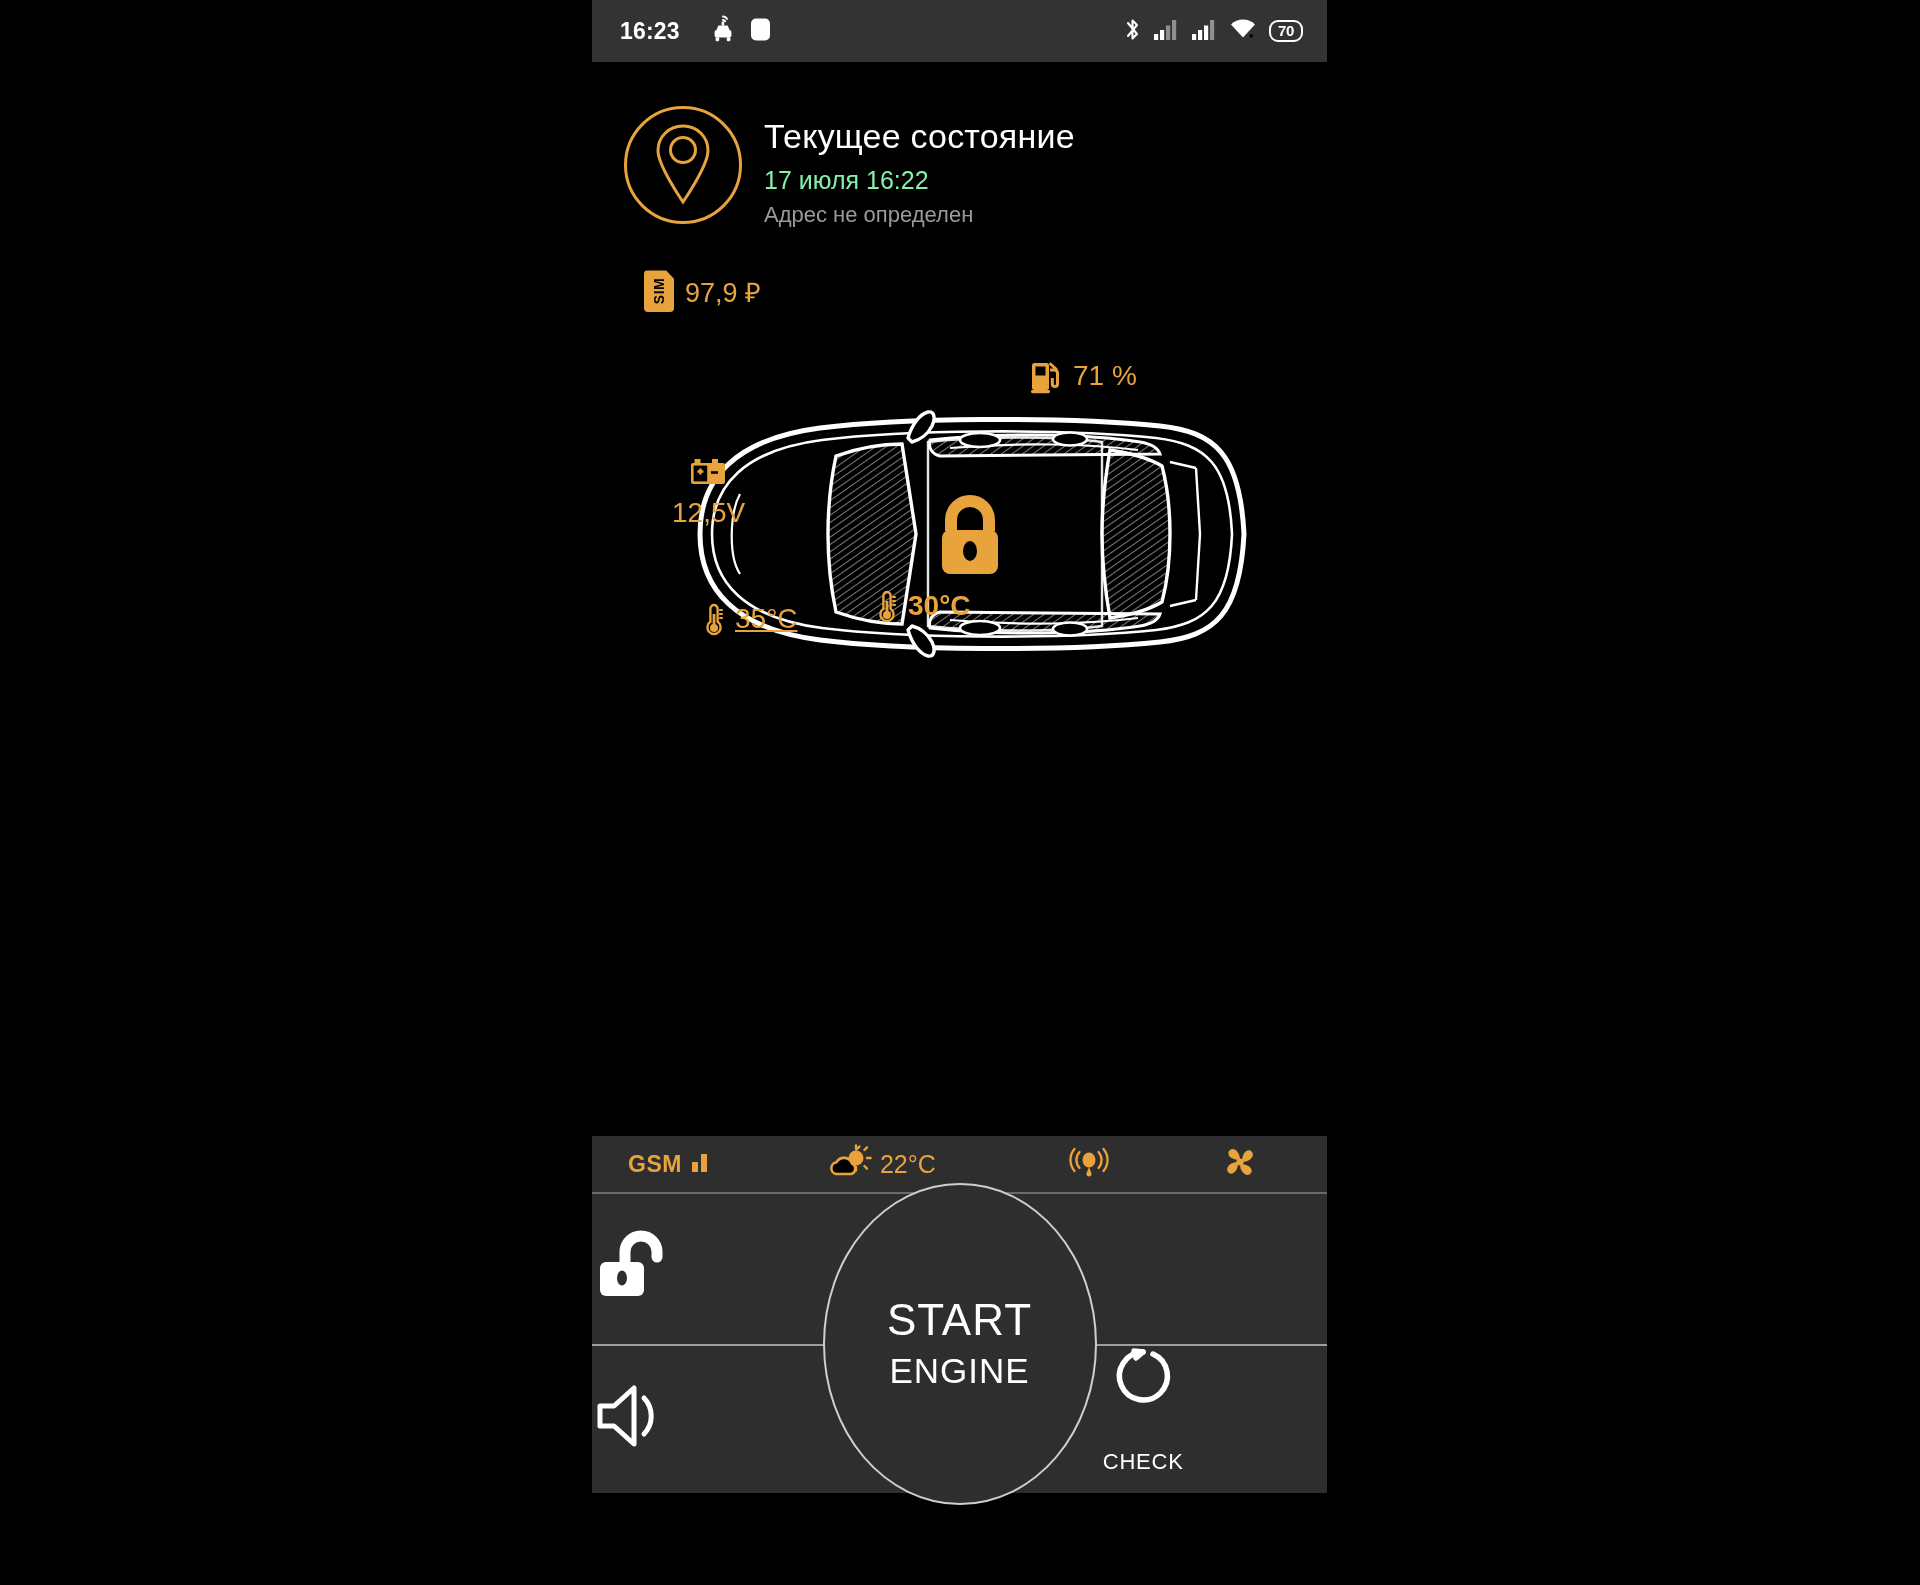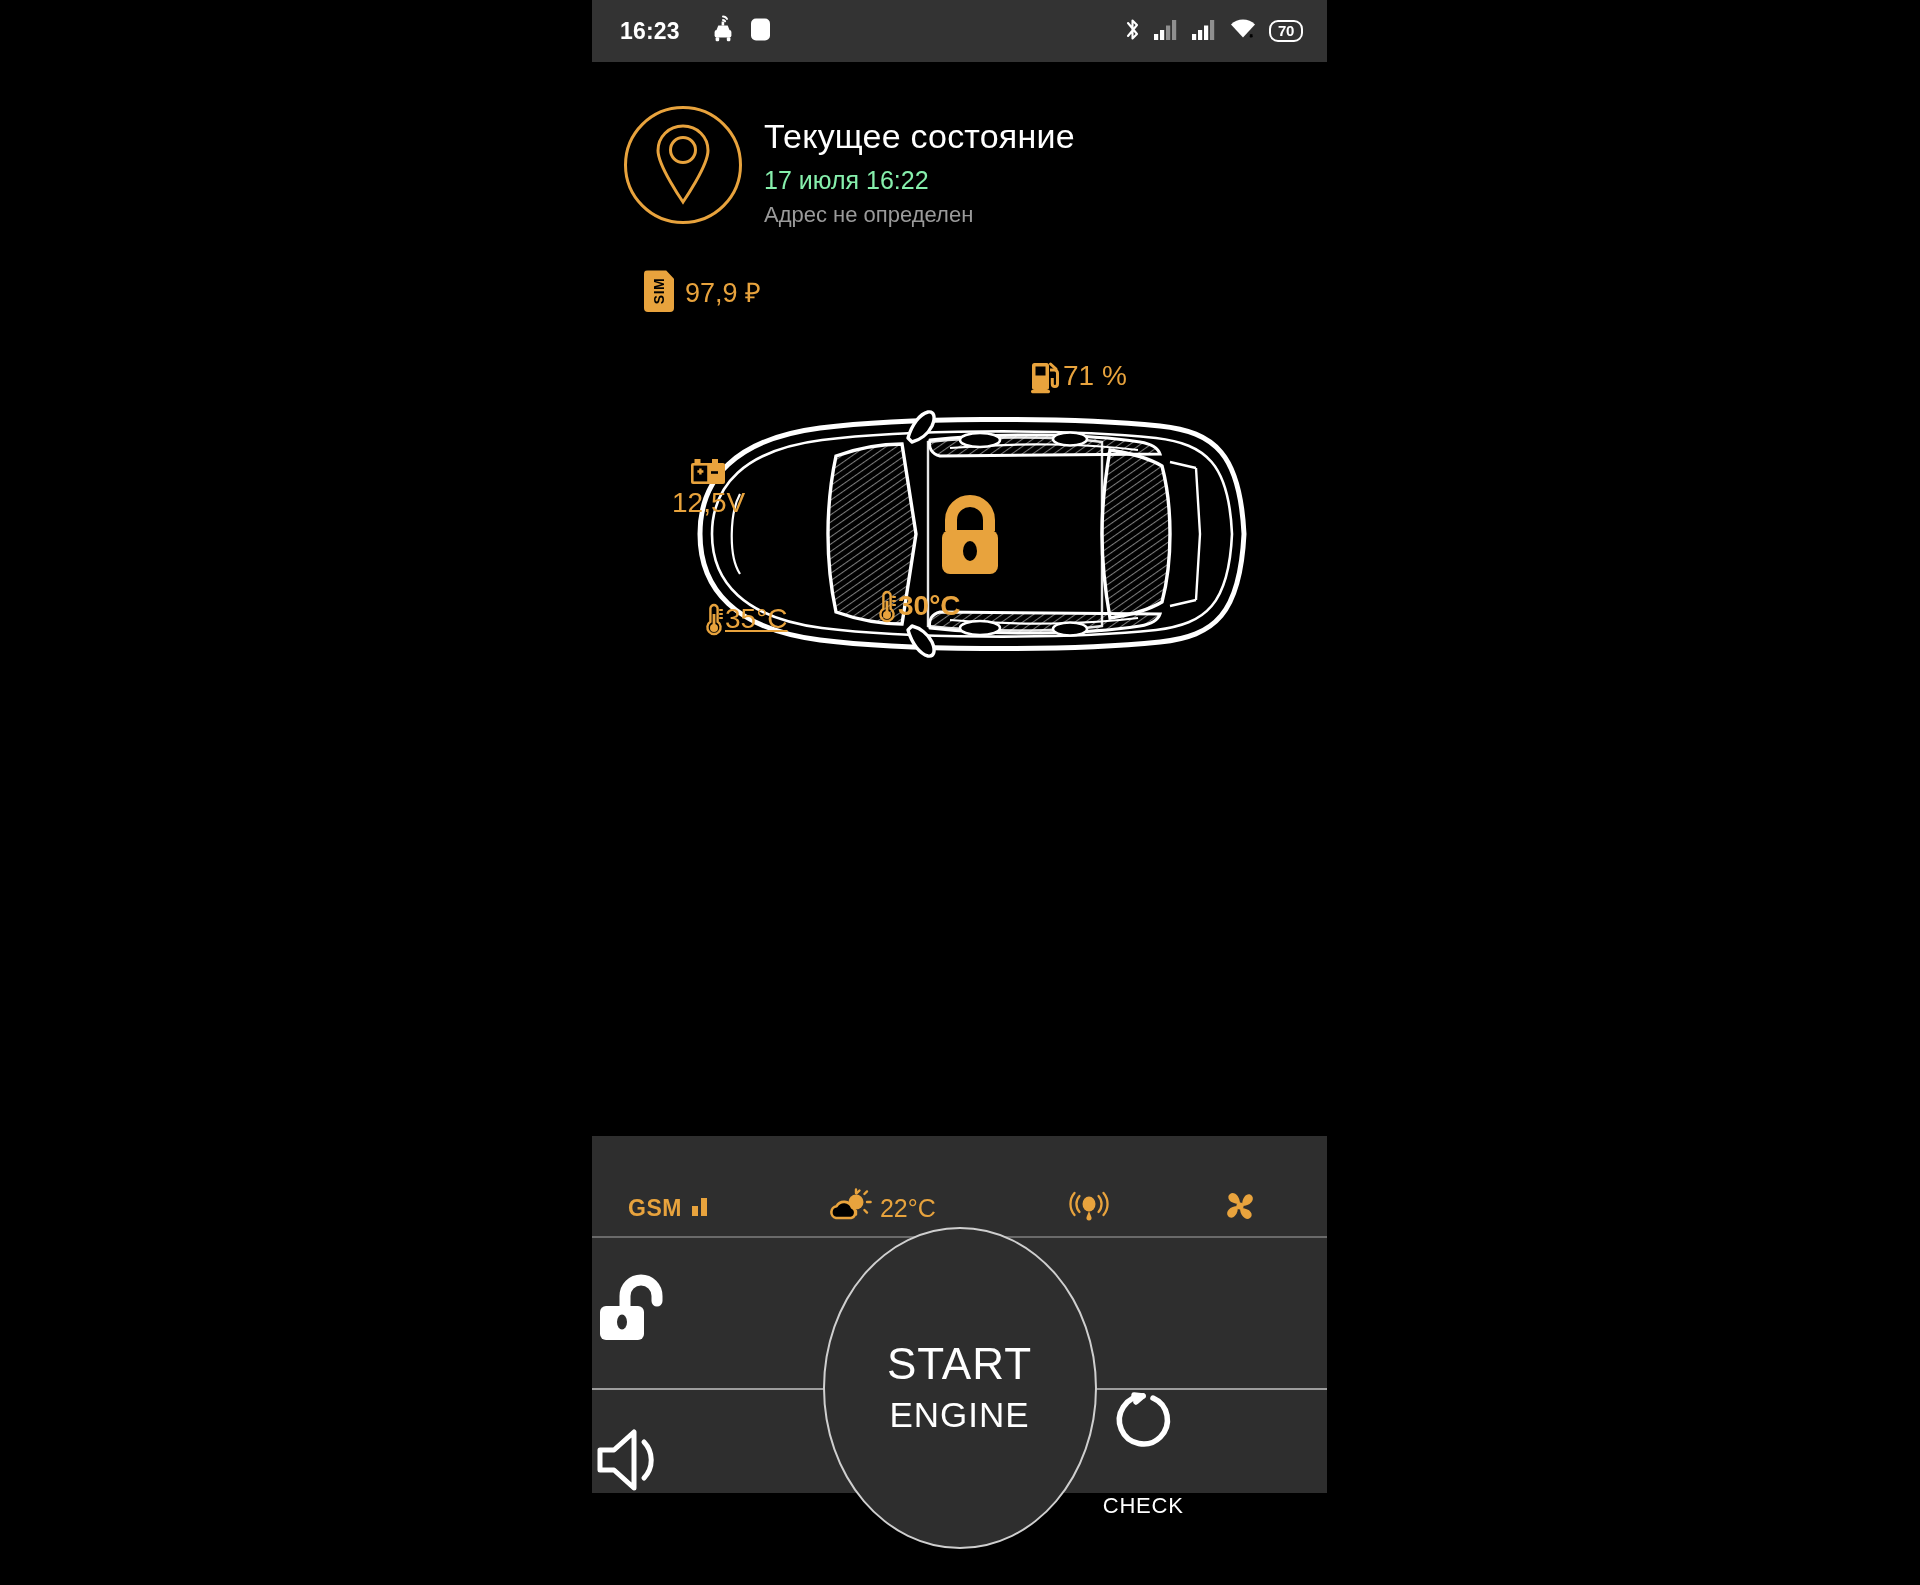--- a/index.html
+++ b/index.html
@@ -136,21 +136,21 @@
   .sim-val { color: #e8a33d; font-size: 27px; }
 
   
   .car-area {
     position: relative;
     height: 600px;
     margin-top: 54px;
   }
   .car-svg { position: absolute; left: 50%; top: 18px; transform: translateX(-50%); }
 
-  .badge { position: absolute; display: flex; align-items: center; gap: 1px; color: #e8a33d; }
+  .badge { position: absolute; display: flex; align-items: center; gap: 11px; color: #e8a33d; }
   .badge-txt { font-size: 28px; white-space: nowrap; }
   .b-fuel { left: 438px; top: -8px; }
   .b-batt { left: 80px; top: 92px; flex-direction: column; }
   .b-temp-out { left: 112px; top: 235px; text-decoration: underline; }
   .b-temp-cab { left: 285px; top: 222px; font-weight: bold; }
 
   .lock-icon { position: absolute; left: 340px; top: 127px; }
 
   
   .panel {
@@ -159,21 +159,20 @@
     background: #2e2e2e;
     height: 357px;
   }
   .panel-top {
     height: 58px;
     display: flex;
     align-items: center;
     border-bottom: 2px solid #6a6a6a;
     padding: 0 36px;
     color: #e8a33d;
-    margin-top: 44px;
   }
   .pt-cell { display: flex; align-items: center; gap: 8px; }
   .pt-gsm { font-size: 23px; font-weight: bold; letter-spacing: 0.5px; }
   .pt-weather { margin-left: 112px; }
   .pt-weather .t { font-size: 25px; }
   .pt-shock { margin-left: 130px; }
   .pt-fan { margin-left: 108px; }
 
   .grid {
     position: relative;

